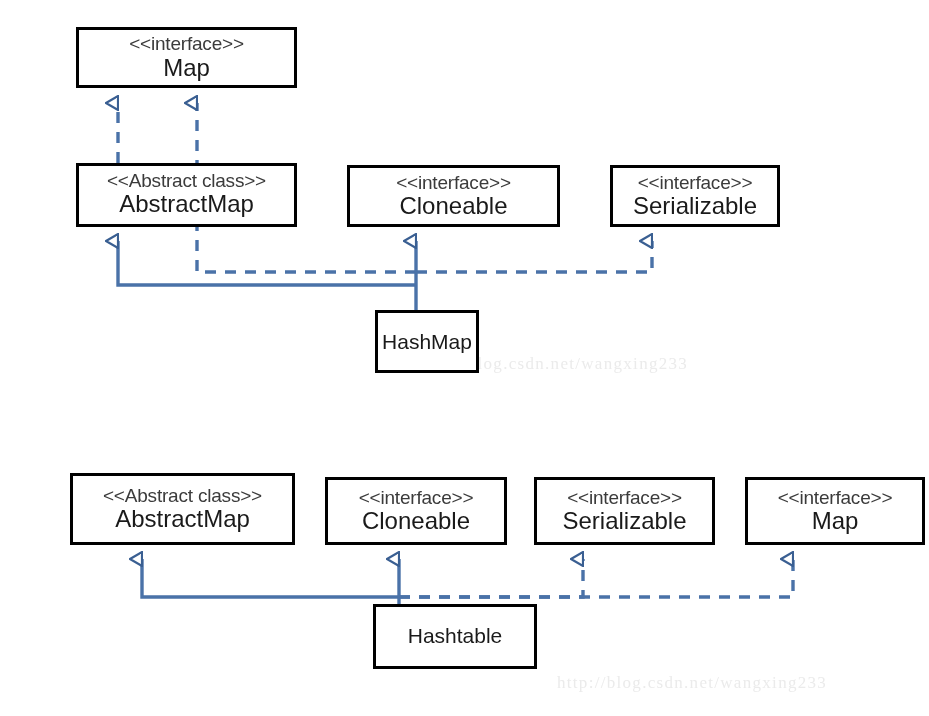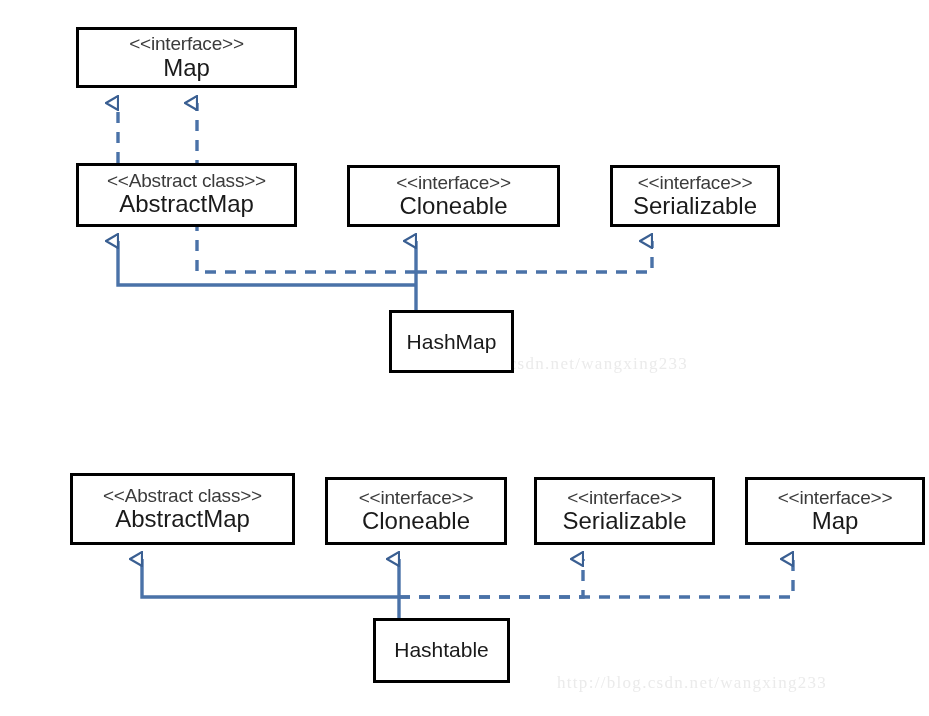--- a/index.html
+++ b/index.html
@@ -149,21 +149,21 @@
   <div class="uml-box" style="left:305px; top:165px; width:213px; height:62px;">
     <span class="stereotype">&lt;&lt;interface&gt;&gt;</span>
     <span class="class-name">Cloneable</span>
   </div>
 
   <div class="uml-box" style="left:568px; top:165px; width:170px; height:62px;">
     <span class="stereotype">&lt;&lt;interface&gt;&gt;</span>
     <span class="class-name">Serializable</span>
   </div>
 
-  <div class="uml-box" style="left:347px; top:310px; width:125px; height:63px;">
+  <div class="uml-box" style="left:333px; top:310px; width:104px; height:63px;">
     <span class="class-name single">HashMap</span>
   </div>
 
   <div class="watermark" style="left:418px; top:354px;">http://blog.csdn.net/wangxing233</div>
 
   <div class="uml-box" style="left:28px; top:473px; width:225px; height:72px;">
     <span class="stereotype">&lt;&lt;Abstract class&gt;&gt;</span>
     <span class="class-name">AbstractMap</span>
   </div>
 
@@ -175,19 +175,19 @@
   <div class="uml-box" style="left:492px; top:477px; width:181px; height:68px;">
     <span class="stereotype">&lt;&lt;interface&gt;&gt;</span>
     <span class="class-name">Serializable</span>
   </div>
 
   <div class="uml-box" style="left:703px; top:477px; width:180px; height:68px;">
     <span class="stereotype">&lt;&lt;interface&gt;&gt;</span>
     <span class="class-name">Map</span>
   </div>
 
-  <div class="uml-box" style="left:331px; top:618px; width:137px; height:65px;">
+  <div class="uml-box" style="left:331px; top:604px; width:164px; height:65px;">
     <span class="class-name single spellcheck">Hashtable</span>
   </div>
 
   <div class="watermark" style="left:557px; top:673px;">http://blog.csdn.net/wangxing233</div>
 
 </div>
 
 </body></html>

